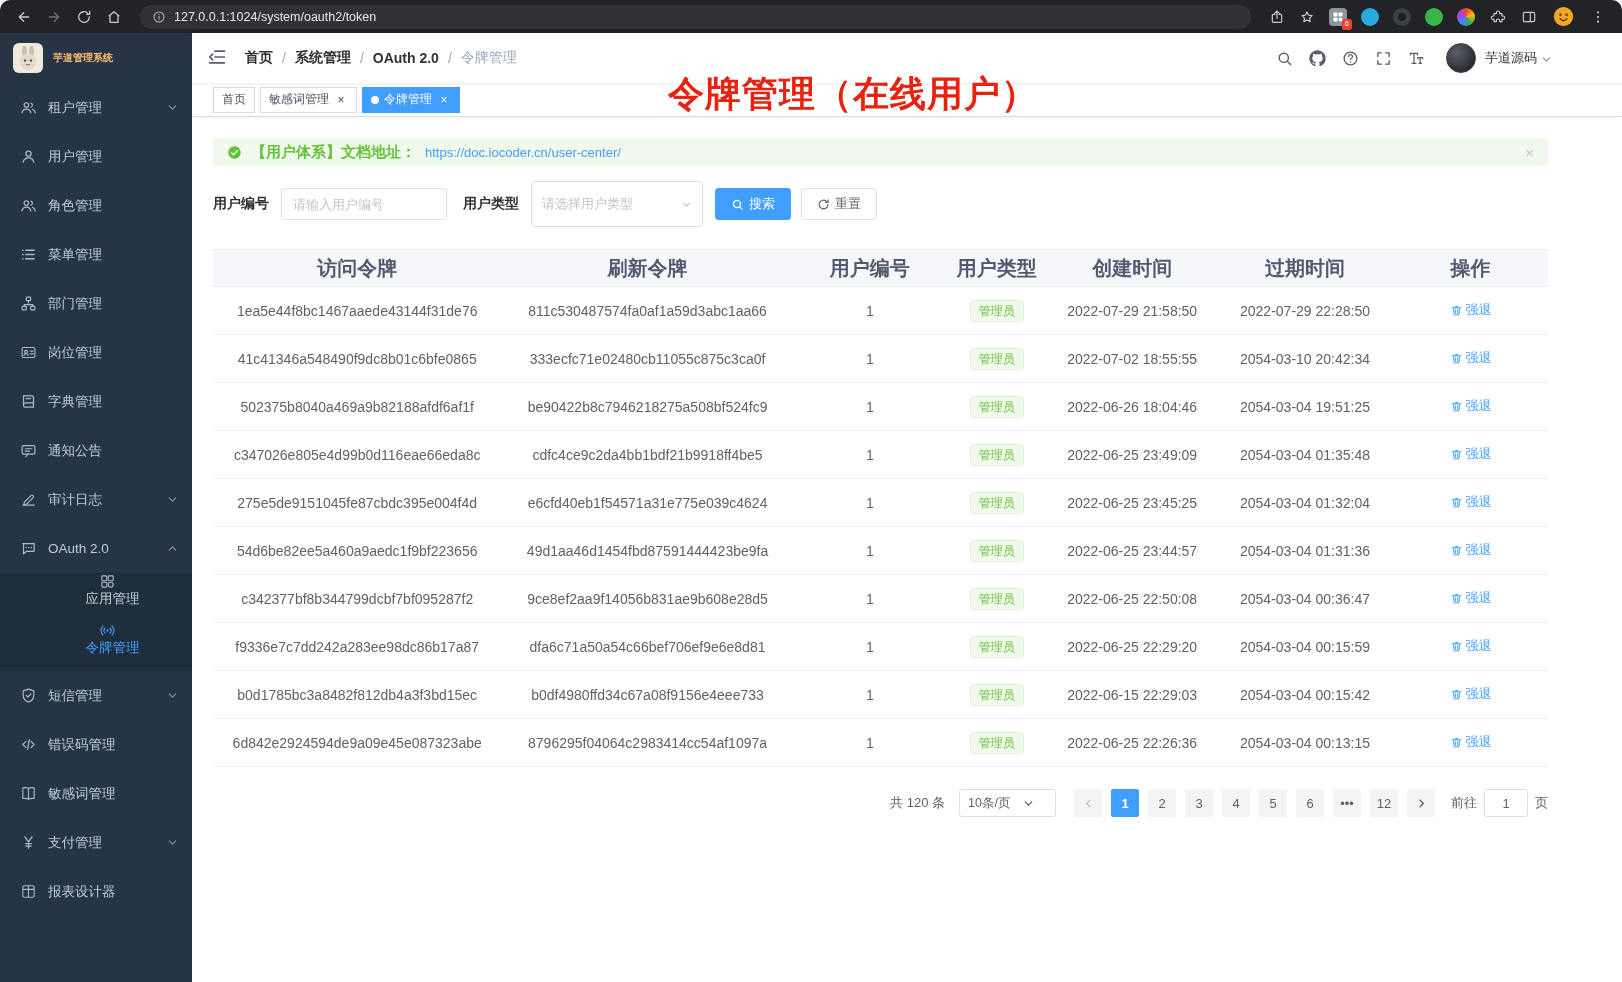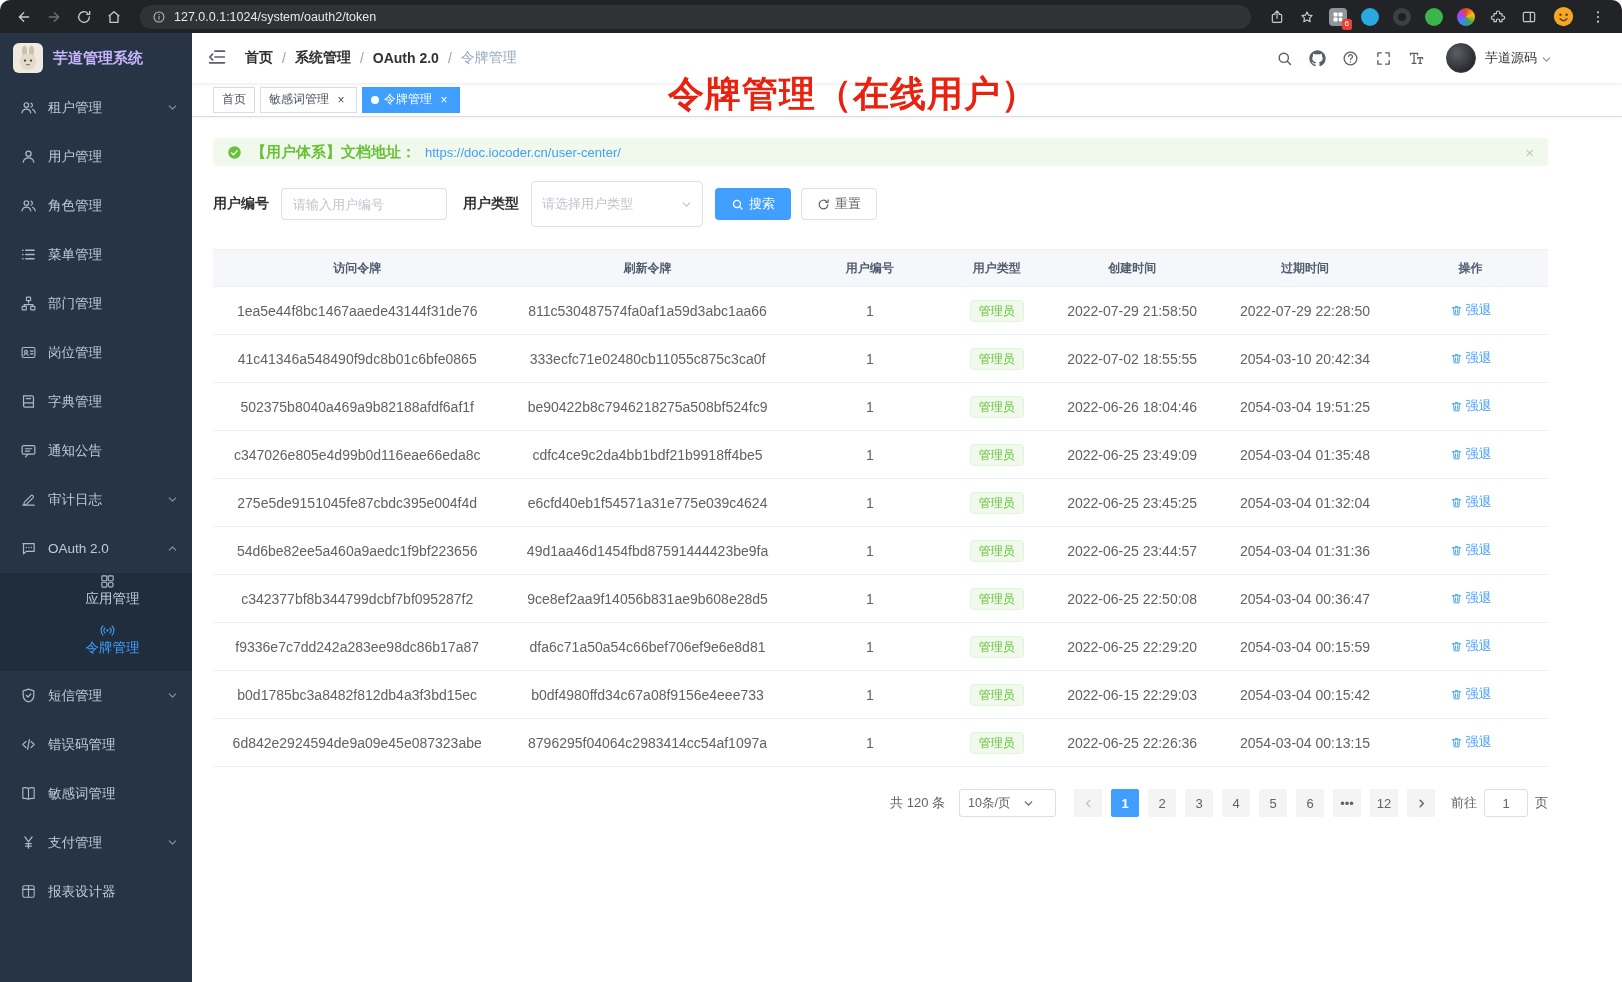--- a/index.html
+++ b/index.html
@@ -32,21 +32,21 @@
   .ext.puzzle{background:none;color:#c6c9cc;display:grid;place-items:center;}
   .ext.puzzle svg{width:16px;height:16px;}
   .browser-avatar{width:21px;height:21px;border-radius:50%;flex:none;margin:0 8px;overflow:hidden;cursor:pointer;}
   .browser-avatar svg{width:21px;height:21px;}
 
   
   .sidebar{position:absolute;left:0;top:33px;bottom:0;width:192px;background:var(--sidebar-bg);overflow:hidden;z-index:5;}
   .logo-row{height:50px;display:flex;align-items:center;gap:10px;padding:0 13px;cursor:pointer;}
   .logo-img{width:30px;height:30px;border-radius:6px;overflow:hidden;flex:none;}
   .logo-img svg{width:30px;height:30px;}
-  .logo-title{color:#c4b5fd;font-size:15px;font-weight:700;white-space:nowrap;}
+  .logo-title{color:#fdba74;font-size:10px;font-weight:700;white-space:nowrap;}
   .menu-item{height:49px;display:flex;align-items:center;padding:0 14px 0 20px;color:#bfcbd9;font-size:13.5px;cursor:pointer;white-space:nowrap;}
   .menu-item .mi-icon{width:17px;height:17px;margin-right:11px;flex:none;color:#aeb9c6;}
   .menu-item .mi-icon svg{width:17px;height:17px;}
   .menu-item .mi-chevron{margin-left:auto;color:#8391a5;display:grid;place-items:center;}
   .menu-item .mi-chevron.up svg{transform:rotate(180deg);}
   .menu-item.sub{background:var(--sidebar-sub-bg);padding-left:47px;flex-direction:column;}
   .menu-item.active{color:var(--accent);}
   .menu-item.active .mi-icon{color:var(--accent);}
 
   
@@ -93,21 +93,21 @@
   .f-select .ph{font-size:13px;color:#bfc4cc;flex:1;white-space:nowrap;overflow:hidden;}
   .caret{color:#c0c4cc;display:grid;place-items:center;}
   .btn{height:32px;border-radius:4px;display:inline-flex;align-items:center;gap:5px;font-size:13px;padding:0 15px;cursor:pointer;border:1px solid transparent;font-family:inherit;}
   .btn svg{width:13px;height:13px;}
   .btn-primary{background:var(--accent);color:#fff;margin-left:12px;}
   .btn-plain{background:#fff;border-color:#dcdfe6;color:#606266;margin-left:10px;}
 
   
   .table{margin-top:22px;font-size:14px;border-top:1px solid #ebeef5;}
   .thead{display:flex;align-items:center;height:37px;background:#f5f7fa;border-bottom:1px solid #ebeef5;}
-  .th{font-weight:700;color:#515a6e;text-align:center;font-size:12px;white-space:nowrap;overflow:hidden;}
+  .th{font-weight:700;color:#515a6e;text-align:center;font-size:20px;white-space:nowrap;overflow:hidden;}
   .tr{display:flex;align-items:center;height:48px;border-bottom:1px solid #ebeef5;}
   .td{text-align:center;color:#606266;overflow:hidden;text-overflow:ellipsis;white-space:nowrap;}
   .w0{width:21.6%;} .w1{width:21.9%;} .w2{width:11.4%;} .w3{width:7.6%;} .w4{width:12.7%;} .w5{width:13.2%;} .w6{width:11.6%;}
   .type-badge{display:inline-block;background:#f0f9eb;border:1px solid #e1f3d8;color:var(--success-green);font-size:12px;border-radius:4px;padding:0 8px;height:22px;line-height:20px;}
   .action-link{color:var(--accent);font-size:13px;display:inline-flex;align-items:center;gap:3px;cursor:pointer;}
   .action-link svg{width:13px;height:13px;}
 
   
   .pagination{margin-top:22px;display:flex;align-items:center;justify-content:flex-end;font-size:13px;color:#606266;}
   .pg-total{margin-right:14px;}

